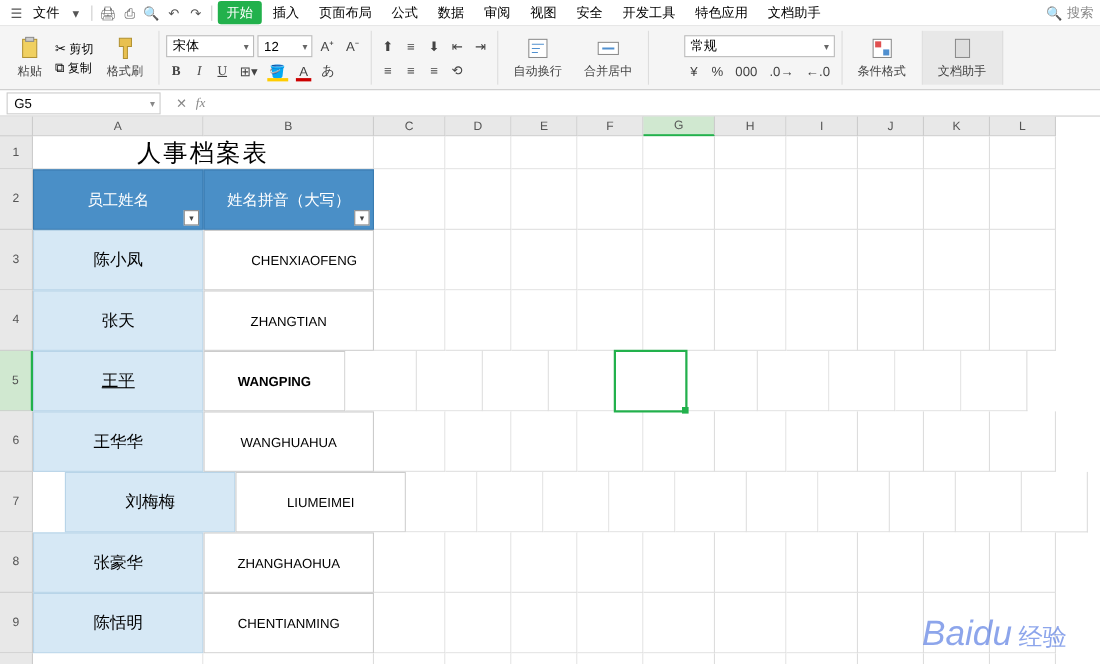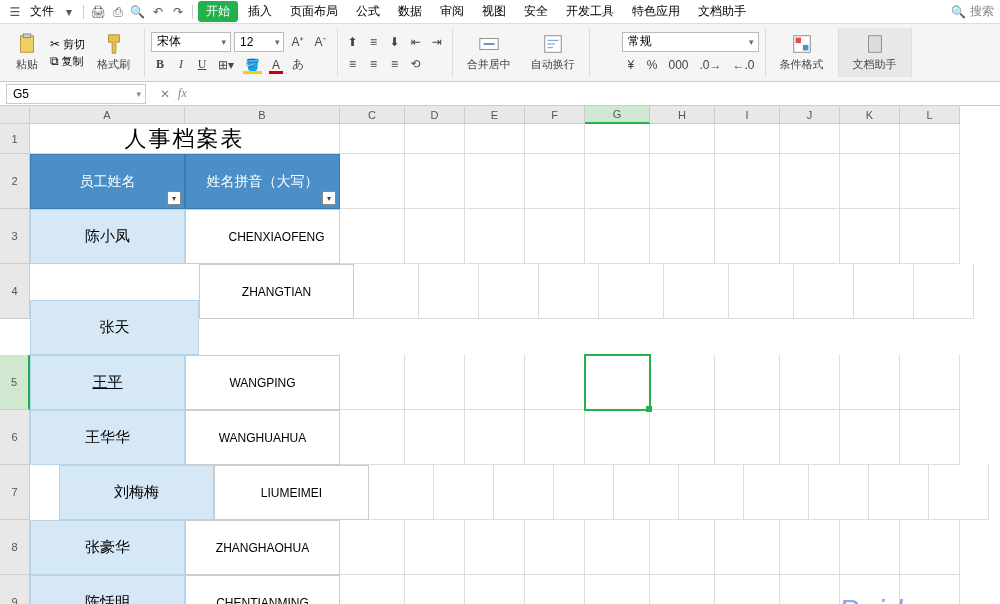--- a/index.html
+++ b/index.html
@@ -153,31 +153,31 @@
         <span class="ribbon-btn">≡</span>
         <span class="ribbon-btn">≡</span>
         <span class="ribbon-btn">⟲</span>
       </div>
     </div>
   </div>
 
   <div class="ribbon-group">
     <div class="ribbon-big">
       <svg viewBox="0 0 24 24">
+          <rect x="3" y="3" width="18" height="18" fill="#fff" stroke="#888"></rect>
+          <path d="M6 8 L18 8 M6 12 L14 12 M6 16 L12 16" stroke="#5090d0"></path>
+        </svg>
+      <span class="ribbon-big-label">自动换行</span>
+    </div>
+    <div class="ribbon-big">
+      <svg viewBox="0 0 24 24">
           <rect x="2" y="6" width="20" height="12" fill="#fff" stroke="#888"></rect>
           <path d="M6 12 L18 12" stroke="#5090d0" stroke-width="2"></path>
         </svg>
       <span class="ribbon-big-label">合并居中</span>
-    </div>
-    <div class="ribbon-big">
-      <svg viewBox="0 0 24 24">
-          <rect x="3" y="3" width="18" height="18" fill="#fff" stroke="#888"></rect>
-          <path d="M6 8 L18 8 M6 12 L14 12 M6 16 L12 16" stroke="#5090d0"></path>
-        </svg>
-      <span class="ribbon-big-label">自动换行</span>
     </div>
   </div>
 
   <div class="ribbon-group">
     <div class="ribbon-col" style="gap:4px;margin-left:26px;">
       <div class="dropdown" style="min-width:100px;">常规</div>
       <div class="ribbon-row">
         <span class="ribbon-btn">¥</span>
         <span class="ribbon-btn">%</span>
         <span class="ribbon-btn">000</span>
@@ -273,37 +273,37 @@
         <div class="cell" style="width: 60px; height: 55px;"></div>
         <div class="cell" style="width: 65px; height: 55px;"></div>
         <div class="cell" style="width: 65px; height: 55px;"></div>
         <div class="cell" style="width: 65px; height: 55px;"></div>
         <div class="cell" style="width: 60px; height: 55px;"></div>
         <div class="cell" style="width: 60px; height: 55px;"></div>
         <div class="cell" style="width: 60px; height: 55px;"></div>
       </div>
       <div class="grid-row">
         <div class="row-h" style="height: 55px;">4</div>
-        <div class="cell td-a" style="width: 169px; height: 55px; margin-top: 36px;">张天</div>
+        <div class="cell td-a" style="width: 155px; height: 55px;">张天</div>
         <div class="cell td-b" style="width: 155px; height: 55px;">ZHANGTIAN</div>
         <div class="cell" style="width: 65px; height: 55px;"></div>
         <div class="cell" style="width: 60px; height: 55px;"></div>
         <div class="cell" style="width: 60px; height: 55px;"></div>
         <div class="cell" style="width: 60px; height: 55px;"></div>
         <div class="cell" style="width: 65px; height: 55px;"></div>
         <div class="cell" style="width: 65px; height: 55px;"></div>
         <div class="cell" style="width: 65px; height: 55px;"></div>
         <div class="cell" style="width: 60px; height: 55px;"></div>
         <div class="cell" style="width: 60px; height: 55px;"></div>
         <div class="cell" style="width: 60px; height: 55px;"></div>
       </div>
       <div class="grid-row">
         <div class="row-h sel" style="height: 55px;">5</div>
         <div class="cell td-a" style="width: 155px; height: 55px; text-decoration: underline;">王平</div>
-        <div class="cell td-b" style="width: 155px; height: 55px;">WANGPING</div>
+        <div class="cell td-b" style="width: 129px; height: 55px; font-weight: bold;">WANGPING</div>
         <div class="cell" style="width: 65px; height: 55px;"></div>
         <div class="cell" style="width: 60px; height: 55px;"></div>
         <div class="cell" style="width: 60px; height: 55px;"></div>
         <div class="cell" style="width: 60px; height: 55px;"></div>
         <div class="cell active" style="width: 65px; height: 55px;"></div>
         <div class="cell" style="width: 65px; height: 55px;"></div>
         <div class="cell" style="width: 65px; height: 55px;"></div>
         <div class="cell" style="width: 60px; height: 55px;"></div>
         <div class="cell" style="width: 60px; height: 55px;"></div>
         <div class="cell" style="width: 60px; height: 55px;"></div>

